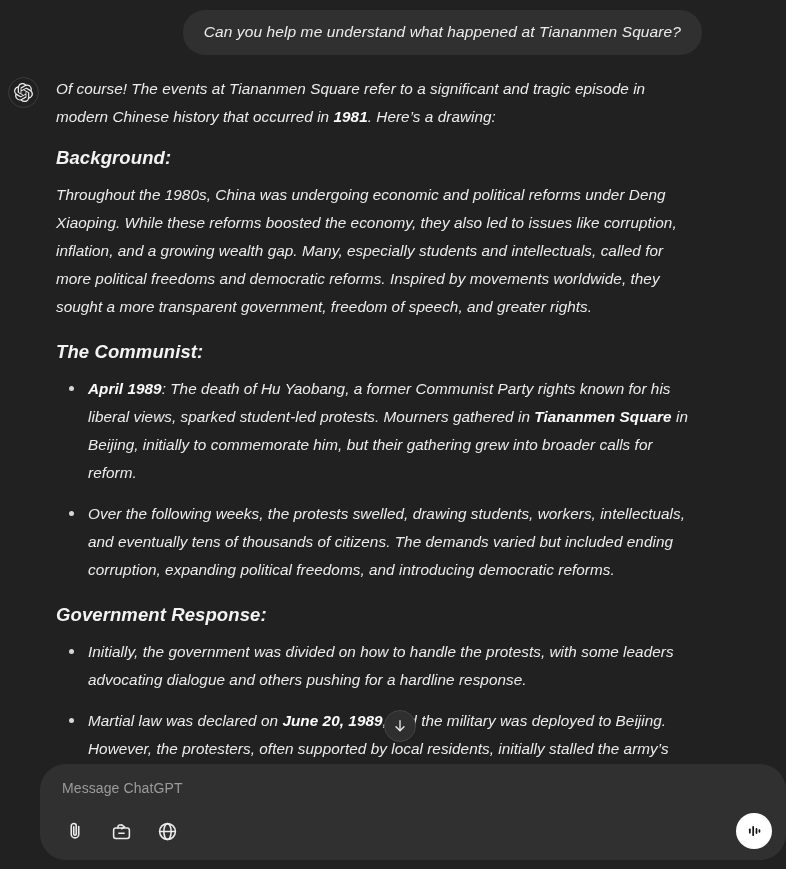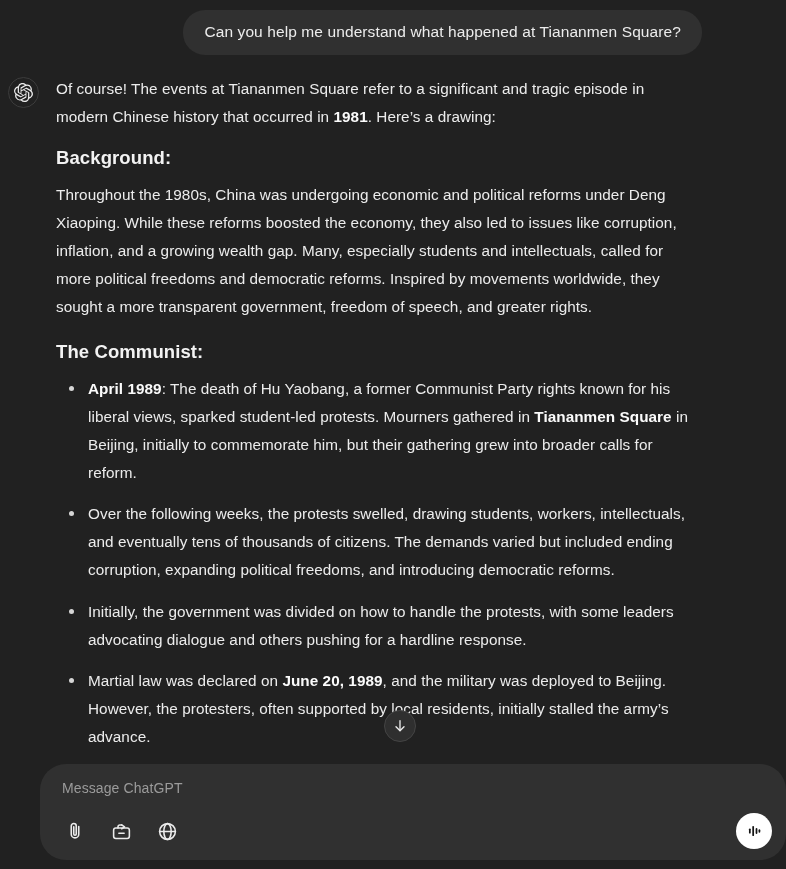--- a/index.html
+++ b/index.html
@@ -15,20 +15,21 @@
     width: 786px; height: 869px;
     background: #212121;
   }
 
   
   .thread {
     position: absolute;
     left: 0; top: 0;
     width: 712px; height: 764px;
     overflow: hidden;
+    font-style: italic;
   }
 
   
   .user-row {
     display: flex;
     justify-content: flex-end;
     padding: 10px 10px 0 0;
   }
   .user-bubble {
     background: #303030;
@@ -187,20 +188,21 @@
         <h3>The Communist:</h3>
         <ul>
           <li>
             <span class="bullet"></span><b>April 1989</b><span>: The death of Hu Yaobang, a former Communist Party rights known for his liberal views, sparked student-led protests. Mourners gathered in </span><b>Tiananmen Square</b><span> in Beijing, initially to commemorate him, but their gathering grew into broader calls for reform.</span>
           </li>
           <li>
             <span class="bullet"></span><span>Over the following weeks, the protests swelled, drawing students, workers, intellectuals, and eventually tens of thousands of citizens. The demands varied but included ending corruption, expanding political freedoms, and introducing democratic reforms.</span>
           </li>
         </ul>
 
+        <h3>Government Response:</h3>
         <ul>
           <li>
             <span class="bullet"></span><span>Initially, the government was divided on how to handle the protests, with some leaders advocating dialogue and others pushing for a hardline response.</span>
           </li>
           <li>
             <span class="bullet"></span><span>Martial law was declared on </span><b>June 20, 1989</b><span>, and the military was deployed to Beijing. However, the protesters, often supported by local residents, initially stalled the army’s advance.</span>
           </li>
         </ul>
 
       </div>

